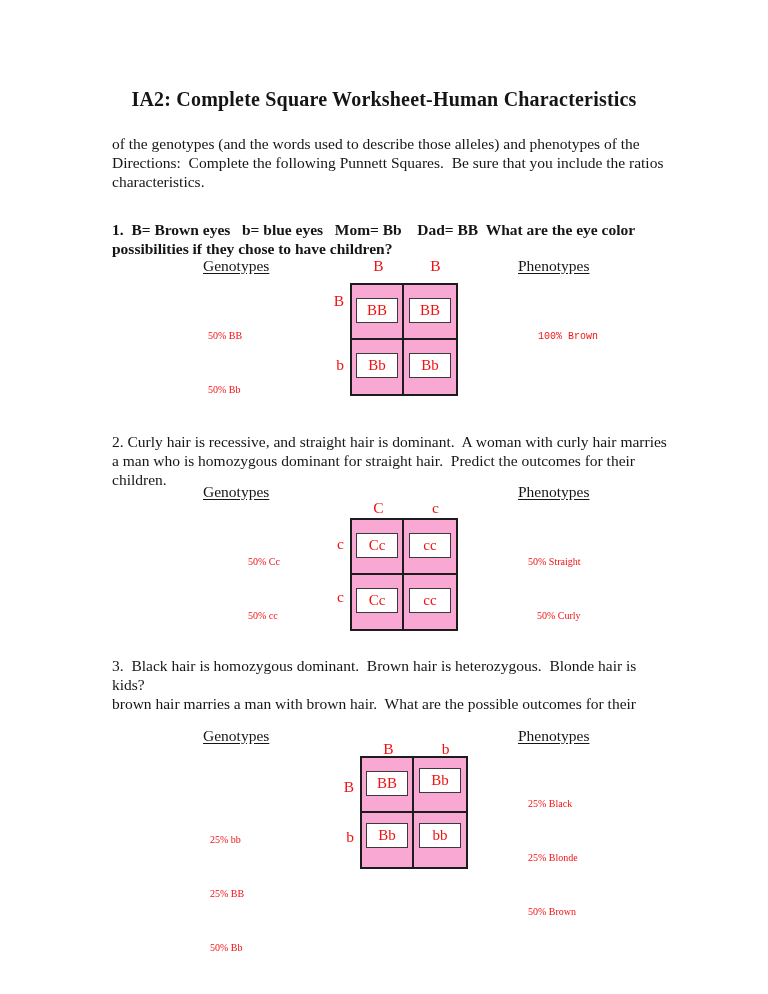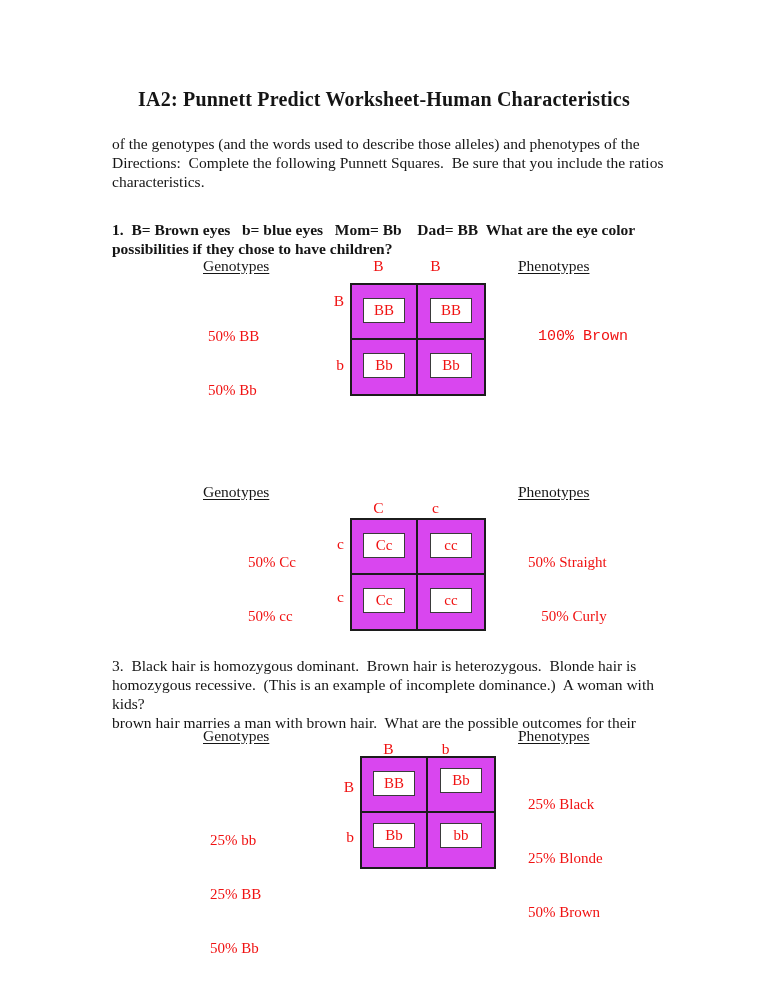--- a/index.html
+++ b/index.html
@@ -19,48 +19,48 @@
   .heading {
     position:absolute; font-size:15.5px; text-decoration:underline;
     text-underline-offset:2px;
   }
   .col-labels {
     position:absolute; display:flex; color:var(--accent-red);
     font-size:15.5px; line-height:18px;
   }
   .col-labels span { flex:1; text-align:center; }
   .red-list {
-    position:absolute; color:var(--accent-red); font-size:15px;
+    position:absolute; color:var(--accent-red); font-size:10px;
     line-height:18px; white-space:pre;
   }
   .rowlab {
     position:absolute; color:var(--accent-red); font-size:15.5px;
     line-height:18px; text-align:right; width:22px;
   }
   .psquare {
-    position:absolute; width:136px; height:113px;
-    border:2px solid #1c1c1c; background:#d946ef;
+    position:absolute; width:108px; height:113px;
+    border:2px solid #1c1c1c; background:#f9a8d4;
     display:grid; grid-template-columns:1fr 1fr; grid-template-rows:1fr 1fr;
   }
   .cell { display:flex; justify-content:center; align-items:flex-start; padding-top:13px; }
   .c-tl { border-right:2px solid #1c1c1c; border-bottom:2px solid #1c1c1c; }
   .c-tr { border-bottom:2px solid #1c1c1c; }
   .c-bl { border-right:2px solid #1c1c1c; }
   .cellbox {
     border:1.5px solid #3a3a3a; min-width:42px; padding:2px 6px 3px 6px;
     text-align:center; color:var(--accent-red); font-size:15px; line-height:18px;
     background:#ffffff;
   }
 </style>
 </head>
 <body>
 
 <div class="page">
 
-  <div class="title">IA2: Punnett Predict Worksheet-Human Characteristics</div>
+  <div class="title">IA2: Complete Square Worksheet-Human Characteristics</div>
 
   <div class="para" style="left:112px; top:134px;">
     <div class="line">of the genotypes (and the words used to describe those alleles) and phenotypes of the</div>
     <div class="line">Directions:  Complete the following Punnett Squares.  Be sure that you include the ratios</div>
     <div class="line">characteristics.</div>
   </div>
 
   <div class="para" style="left:112px; top:220px;font-weight:bold;">
     <div class="line">1.  B= Brown eyes   b= blue eyes   Mom= Bb    Dad= BB  What are the eye color</div>
     <div class="line">possibilities if they chose to have children?</div>
@@ -94,20 +94,25 @@
         <div class="cellbox">BB</div>
       </div>
     <div class="cell c-bl">
         <div class="cellbox">Bb</div>
       </div>
     <div class="cell c-br">
         <div class="cellbox">Bb</div>
       </div>
   </div>
 
+  <div class="para" style="left:112px; top:432px;">
+    <div class="line">2. Curly hair is recessive, and straight hair is dominant.  A woman with curly hair marries</div>
+    <div class="line">a man who is homozygous dominant for straight hair.  Predict the outcomes for their</div>
+    <div class="line">children.</div>
+  </div>
 
   <div class="heading" style="left:203px; top:483px;">Genotypes</div>
   <div class="heading" style="left:518px; top:483px;">Phenotypes</div>
 
   <div class="col-labels" style="left:350px; top:499px; width:114px;">
     <span>C</span>
     <span>c</span>
   </div>
 
   <div class="red-list" style="left:208px; top:517px;margin-left:40px;">
@@ -133,21 +138,20 @@
     <div class="cell c-bl">
         <div class="cellbox">Cc</div>
       </div>
     <div class="cell c-br">
         <div class="cellbox">cc</div>
       </div>
   </div>
 
   <div class="para" style="left:112px; top:656px;">
     <div class="line">3.  Black hair is homozygous dominant.  Brown hair is heterozygous.  Blonde hair is</div>
-    <div class="line">homozygous recessive.  (This is an example of incomplete dominance.)  A woman with</div>
     <div class="line">kids?</div>
     <div class="line">brown hair marries a man with brown hair.  What are the possible outcomes for their</div>
   </div>
 
   <div class="heading" style="left:203px; top:727px;">Genotypes</div>
   <div class="heading" style="left:518px; top:727px;">Phenotypes</div>
 
   <div class="col-labels" style="left:360px; top:740px; width:114px;">
     <span>B</span>
     <span>b</span>

